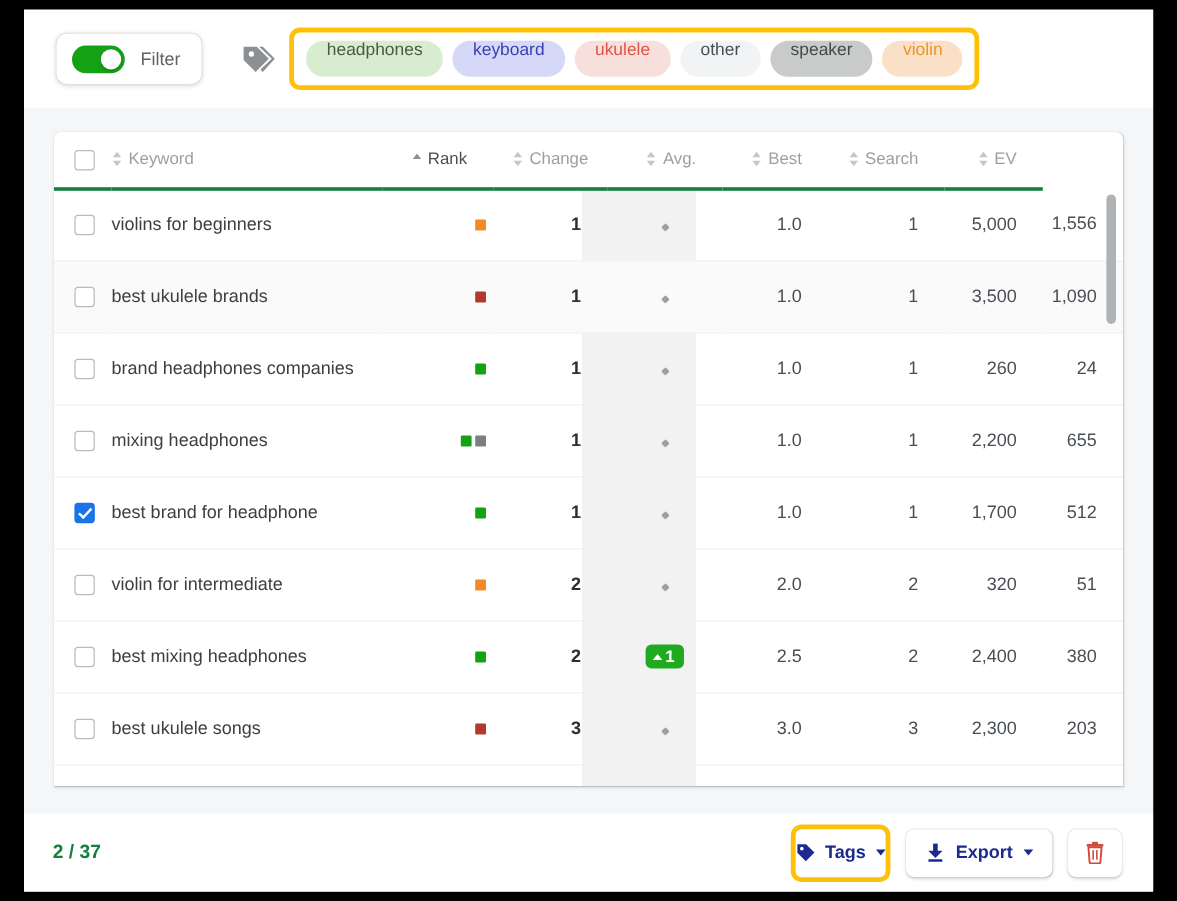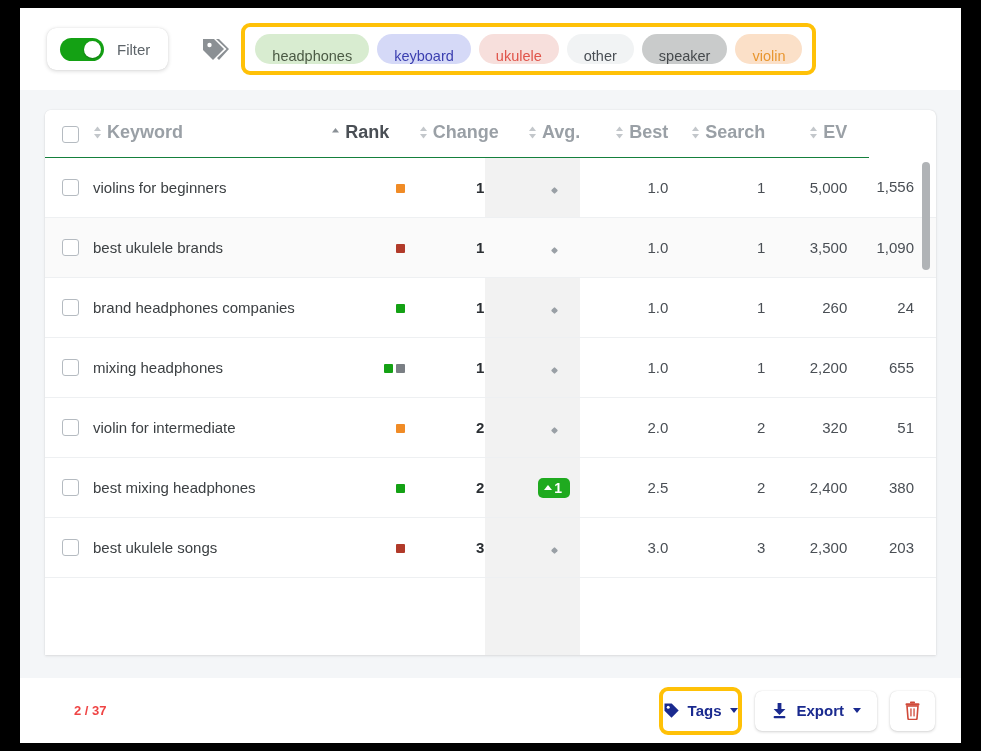--- a/index.html
+++ b/index.html
@@ -82,21 +82,21 @@
     border: 4px solid #ffc107;
     border-radius: 9px;
     padding: 7px 10px;
     background: #ffffff;
   }
 
   .pill {
     height: 30px;
     border-radius: 15px;
     display: flex;
-    align-items: flex-end;
+    align-items: flex-start;
     padding: 0 17px;
     font-size: 14.5px;
     white-space: nowrap;
     cursor: pointer;
   }
 
   
   #panel {
     position: relative;
     margin: 0 auto;
@@ -124,25 +124,25 @@
     width: 95px;
     bottom: 0;
     background: #f2f2f2;
     pointer-events: none;
   }
 
   table { width: 100%; border-collapse: collapse; position: relative; z-index: 2; }
 
   thead th {
     height: 47px;
-    font-size: 18px;
-    font-weight: bold;
+    font-size: 14px;
+    font-weight: normal;
     color: #9aa0a6;
     background: #ffffff;
-    border-bottom: 1px solid #15803d;
+    border-bottom: 3px solid #15803d;
     white-space: nowrap;
     user-select: none;
     cursor: pointer;
   }
   thead th.sorted { color: #4a4f55; }
 
   .sortwrap { display: inline-flex; align-items: center; gap: 5px; }
 
   th.c-check { width: 48px; padding-left: 17px; text-align: left; }
   th.c-kw    { text-align: left; }
@@ -237,21 +237,21 @@
   #footer {
     position: absolute;
     left: 0; bottom: 0;
     width: 941px;
     height: 65px;
     background: #ffffff;
     display: flex;
     align-items: center;
     padding: 0 26px 0 24px;
   }
-  .count { font-size: 13px; font-weight: bold; color: #ef4444; margin-right: 16px; white-space: nowrap; margin-left: 30px; }
+  .count { font-size: 16px; font-weight: bold; color: #15803d; margin-right: 16px; white-space: nowrap; }
   .stats-chip {
     background: #e3e4fb;
     border-radius: 6px;
     padding: 8px 18px;
     font-size: 14.5px;
     color: #2b3596;
     white-space: nowrap;
   }
   .stats-chip b { color: #1a2a8f; }
 
@@ -460,20 +460,33 @@
                   <span class="sq" style="background:#7a7f84"></span>
                 </span></td>
               <td class="c-rank">1</td>
               <td class="c-chg"><span class="chg-dot"></span></td>
               <td class="c-num">1.0</td>
               <td class="c-num">1</td>
               <td class="c-num">2,200</td>
               <td class="c-num">655</td>
             </tr>
             <tr>
+              <td class="c-check"><span class="cb checked"></span></td>
+              <td class="c-kw">best brand for headphone</td>
+              <td class="c-dots"><span class="sq-wrap">
+                  <span class="sq" style="background:#14a114"></span>
+                </span></td>
+              <td class="c-rank">1</td>
+              <td class="c-chg"><span class="chg-dot"></span></td>
+              <td class="c-num">1.0</td>
+              <td class="c-num">1</td>
+              <td class="c-num">1,700</td>
+              <td class="c-num">512</td>
+            </tr>
+            <tr>
               <td class="c-check"><span class="cb"></span></td>
               <td class="c-kw">violin for intermediate</td>
               <td class="c-dots"><span class="sq-wrap">
                   <span class="sq" style="background:#f08b26"></span>
                 </span></td>
               <td class="c-rank">2</td>
               <td class="c-chg"><span class="chg-dot"></span></td>
               <td class="c-num">2.0</td>
               <td class="c-num">2</td>
               <td class="c-num">320</td>

